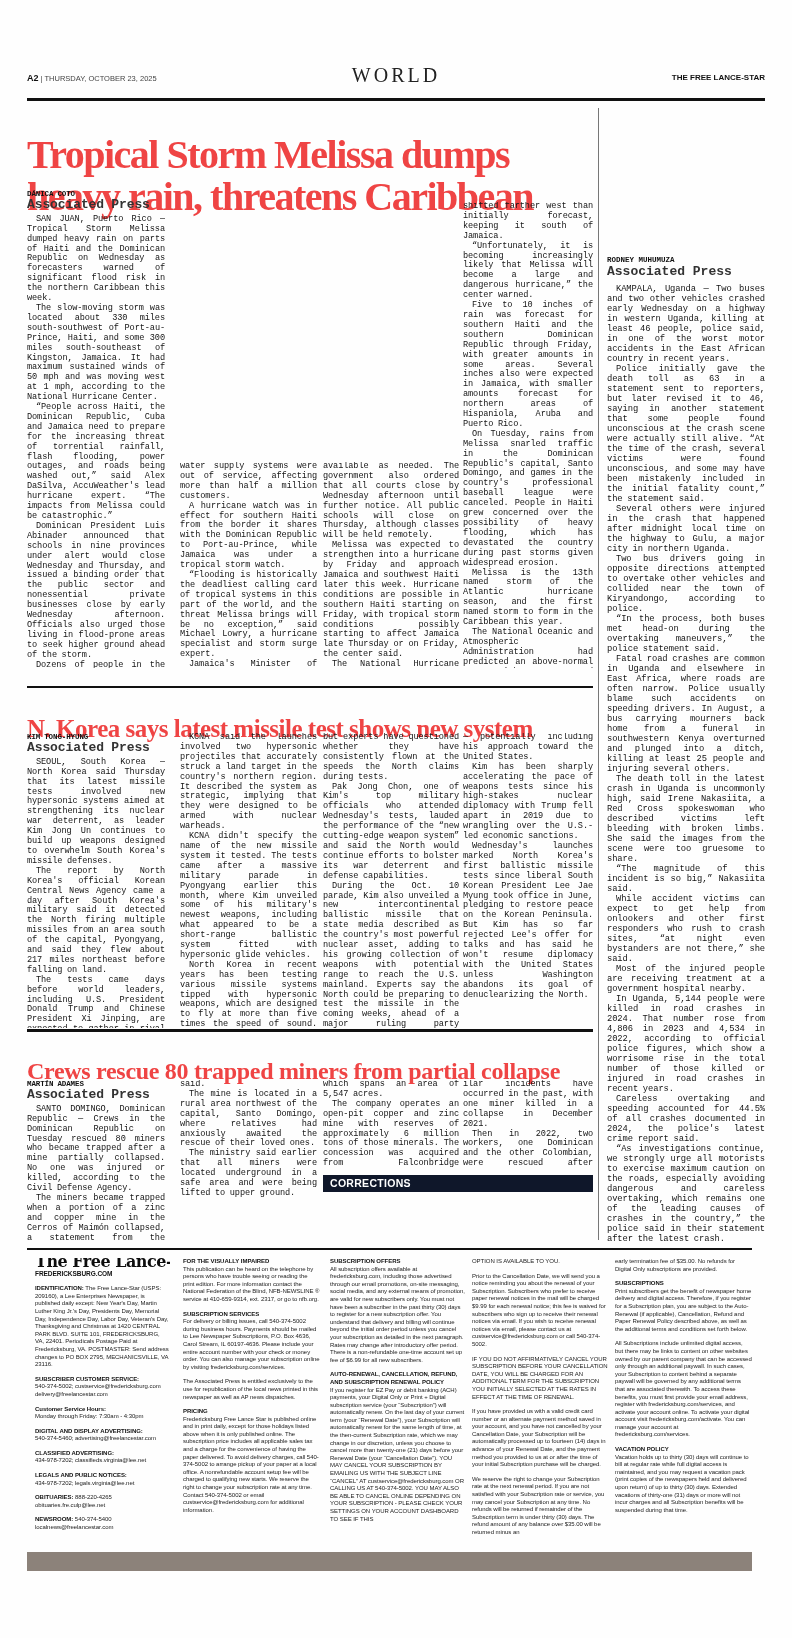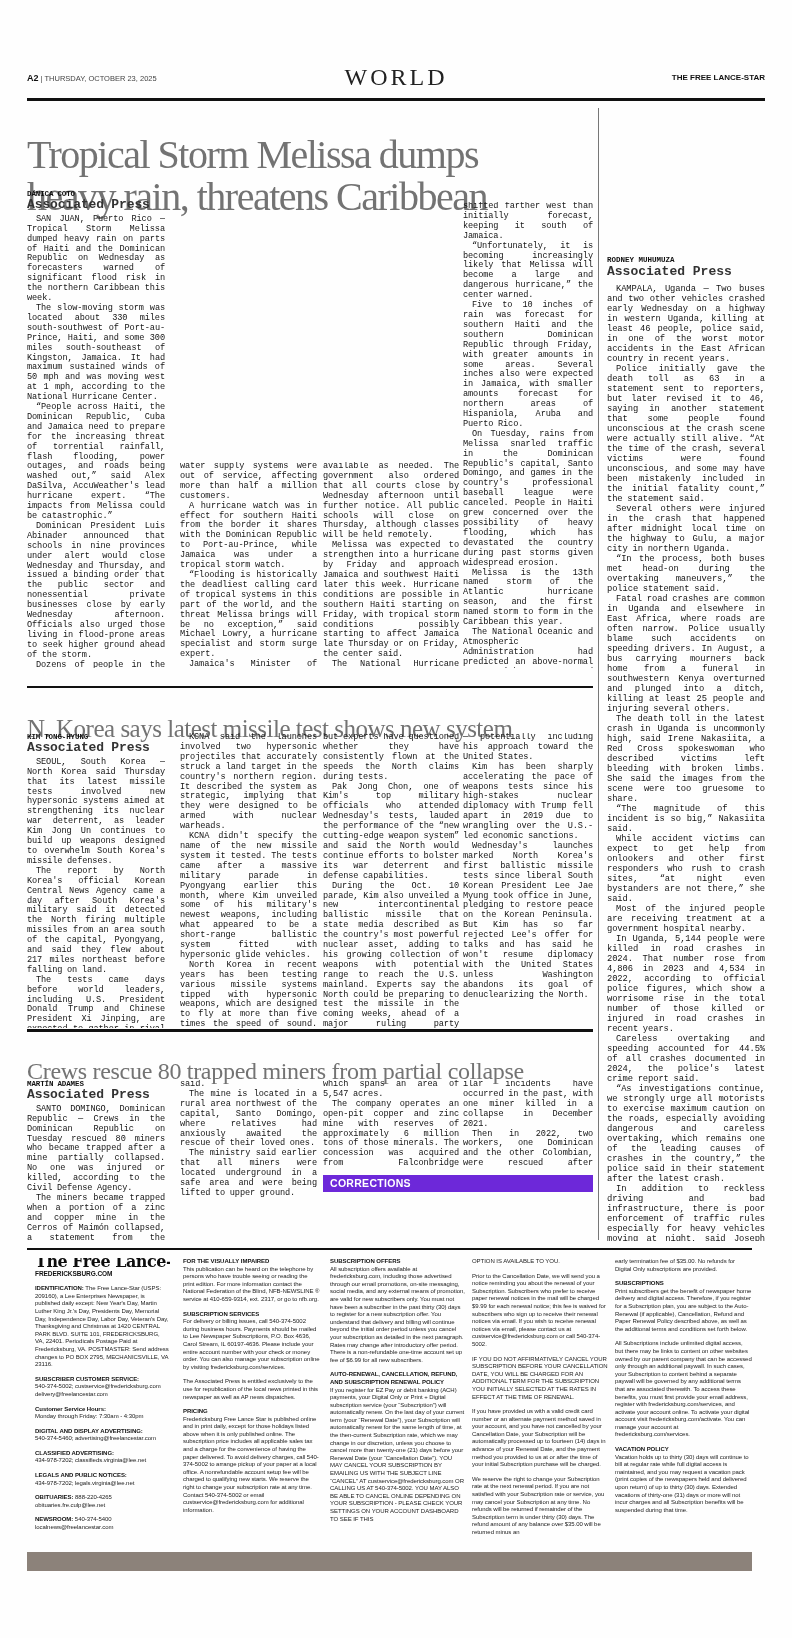--- a/index.html
+++ b/index.html
@@ -2,30 +2,30 @@
 <html lang="en"><head>
 <meta charset="utf-8">
 <style>
   html,body{margin:0;padding:0;background:#ffffff;}
   .page{position:relative;width:792px;height:1638px;background:#fefefe;overflow:hidden;
         font-family:"Liberation Serif","DejaVu Serif",serif;color:#141414;}
   
   .pheader{position:absolute;left:27px;top:64px;width:738px;height:24px;}
   .ph-left{position:absolute;left:0;top:9px;font-family:"Liberation Sans",sans-serif;font-size:7.5px;color:#444;}
   .ph-left b{font-size:9px;color:#111;}
-  .ph-center{position:absolute;left:0;right:0;top:0;text-align:center;font-size:24px;letter-spacing:3px;color:#222;}
+  .ph-center{position:absolute;left:0;right:0;top:0;text-align:center;font-size:20px;letter-spacing:3px;color:#222;}
   .ph-right{position:absolute;right:0;top:9px;font-family:"Liberation Sans",sans-serif;font-size:8px;font-weight:bold;color:#111;}
   .header-rule{position:absolute;left:27px;top:98px;width:738px;height:3px;background:#111;}
   
   .vert-rule{position:absolute;left:598px;top:108px;width:1px;height:1132px;background:#777;}
   .nk-rule{position:absolute;left:27px;top:686px;width:566px;height:2px;background:#111;}
   .double-rule{position:absolute;left:27px;top:1029px;width:566px;height:3px;border-top:1px solid #111;border-bottom:2px solid #111;box-sizing:border-box;}
   .masthead-rule{position:absolute;left:27px;top:1248px;width:725px;height:2px;background:#111;}
   
-  .hl{font-weight:normal;color:#737373;}
+  .hl{font-weight:bold;color:#ef4444;}
   .storm-hl{position:absolute;left:27px;top:107px;width:575px;font-size:40px;line-height:42px;letter-spacing:-1.5px;}
   .storm-hl div{white-space:nowrap;}
   .nk-hl{position:absolute;left:27px;top:694px;width:566px;font-size:25px;letter-spacing:-0.5px;white-space:nowrap;}
   .miners-hl{position:absolute;left:27px;top:1038px;width:566px;font-size:24px;letter-spacing:-0.3px;white-space:nowrap;}
   
   .byline{margin:0 0 5px 0;font-family:Liberation Mono, monospace;}
   .byline .bname{display:block;font-size:7.5px;font-weight:bold;color:#111;}
   .byline .borg{display:block;font-size:13px;font-weight:bold;color:#333;}
   .col{position:absolute;overflow:hidden;font-size:8.6px;line-height:9.9px;letter-spacing:-0.1px;word-spacing:-0.4px;text-align:justify;hyphens:auto;}
   .para{margin:0;text-indent:9px;font-family:Liberation Mono, monospace;}
@@ -152,20 +152,21 @@
   <aside class="uganda-wrap">
 
     <div class="byline uganda-byline">
       <span class="bname">RODNEY MUHUMUZA</span>
       <span class="borg">Associated Press</span>
     </div>
     <div class="uganda-body">
         <p class="para">KAMPALA, Uganda — Two buses and two other vehicles crashed early Wednesday on a highway in western Uganda, killing at least 46 people, police said, in one of the worst motor accidents in the East African country in recent years.</p>
         <p class="para">Police initially gave the death toll as 63 in a statement sent to reporters, but later revised it to 46, saying in another statement that some people found unconscious at the crash scene were actually still alive. “At the time of the crash, several victims were found unconscious, and some may have been mistakenly included in the initial fatality count,” the statement said.</p>
         <p class="para">Several others were injured in the crash that happened after midnight local time on the highway to Gulu, a major city in northern Uganda.</p>
+        <p class="para">Two bus drivers going in opposite directions attempted to overtake other vehicles and collided near the town of Kiryandongo, according to police.</p>
         <p class="para">“In the process, both buses met head-on during the overtaking maneuvers,” the police statement said.</p>
         <p class="para">Fatal road crashes are common in Uganda and elsewhere in East Africa, where roads are often narrow. Police usually blame such accidents on speeding drivers. In August, a bus carrying mourners back home from a funeral in southwestern Kenya overturned and plunged into a ditch, killing at least 25 people and injuring several others.</p>
         <p class="para">The death toll in the latest crash in Uganda is uncommonly high, said Irene Nakasiita, a Red Cross spokeswoman who described victims left bleeding with broken limbs. She said the images from the scene were too gruesome to share.</p>
         <p class="para">“The magnitude of this incident is so big,” Nakasiita said.</p>
         <p class="para">While accident victims can expect to get help from onlookers and other first responders who rush to crash sites, “at night even bystanders are not there,” she said.</p>
         <p class="para">Most of the injured people are receiving treatment at a government hospital nearby.</p>
         <p class="para">In Uganda, 5,144 people were killed in road crashes in 2024. That number rose from 4,806 in 2023 and 4,534 in 2022, according to official police figures, which show a worrisome rise in the total number of those killed or injured in road crashes in recent years.</p>
         <p class="para">Careless overtaking and speeding accounted for 44.5% of all crashes documented in 2024, the police's latest crime report said.</p>
         <p class="para">“As investigations continue, we strongly urge all motorists to exercise maximum caution on the roads, especially avoiding dangerous and careless overtaking, which remains one of the leading causes of crashes in the country,” the police said in their statement after the latest crash.</p>
         <p class="para">In addition to reckless driving and bad infrastructure, there is poor enforcement of traffic rules especially for heavy vehicles moving at night, said Joseph Beyanga, a road safety campaigner who for years has been trying to raise awareness about road carnage in Uganda.</p>
@@ -224,21 +225,21 @@
     <div class="col mi-c3">
         <p class="para cont">which spans an area of 5,547 acres.</p>
         <p class="para">The company operates an open-pit copper and zinc mine with reserves of approximately 6 million tons of those minerals. The concession was acquired from Falconbridge Dominicana in April 2002.</p>
         <p class="para">Local media reported that sim-</p>
       </div>
     <div class="col mi-c4">
         <p class="para cont">ilar incidents have occurred in the past, with one miner killed in a collapse in December 2021.</p>
         <p class="para">Then in 2022, two workers, one Dominican and the other Colombian, were rescued after spending several days trapped by an underground landslide.</p>
       </div>
     <div class="corrections">
-      <div class="corr-bar" style="background: #6d28d9;">CORRECTIONS</div>
+      <div class="corr-bar" style="background: #0f172a;">CORRECTIONS</div>
     </div>
   </section>
 
   <div class="masthead-rule"></div>
   <section class="masthead">
     <div class="mcol mc1">
       <div class="fls-logo">The Free Lance-Star</div>
       <div class="fls-site">FREDERICKSBURG.COM</div>
       <div>
           <div class="mblock"><span class="mhead inline">IDENTIFICATION:</span> <span class="mbody">The Free Lance-Star (USPS: 209160), a Lee Enterprises Newspaper, is published daily except: New Year's Day, Martin Luther King Jr.'s Day, Presidents Day, Memorial Day, Independence Day, Labor Day, Veteran's Day, Thanksgiving and Christmas at 1420 CENTRAL PARK BLVD. SUITE 101, FREDERICKSBURG, VA, 22401. Periodicals Postage Paid at Fredericksburg, VA. POSTMASTER: Send address changes to PO BOX 2795, MECHANICSVILLE, VA 23116.</span></div>

